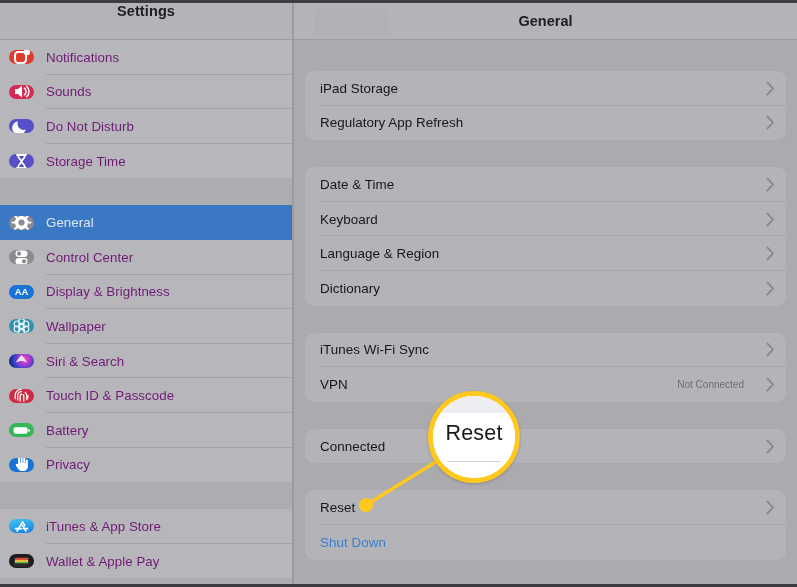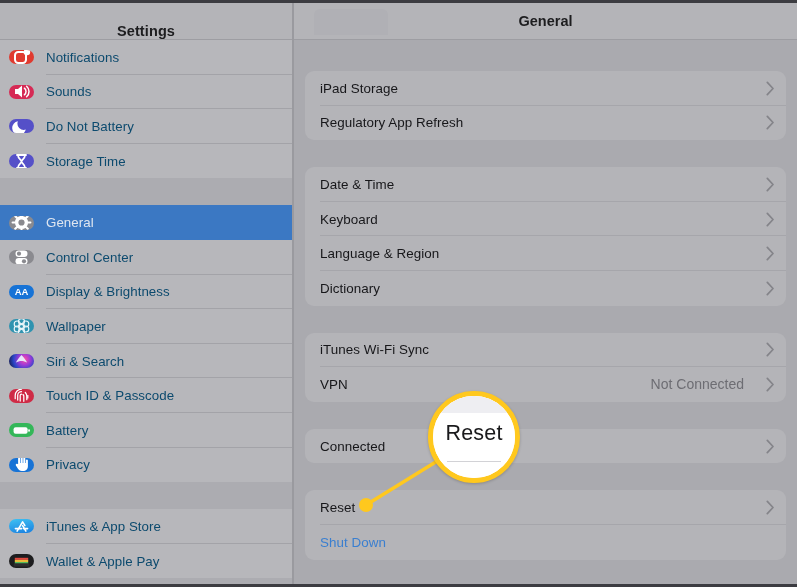--- a/index.html
+++ b/index.html
@@ -32,21 +32,21 @@
     background: #b4b4b8;
     overflow: hidden;
   }
   #sidebar-divider {
     position: absolute; left: 292px; top: 3px;
     width: 2px; height: 581px;
     background: #9a9a9f;
   }
   .side-header {
     height: 37px;
-    display: flex; align-items: flex-end; justify-content: center;
+    display: flex; align-items: flex-start; justify-content: center;
     background: #b4b4b8;
     border-bottom: 1px solid #9d9da2;
   }
   .side-header-title {
     font-size: 14.5px; font-weight: bold; color: #1d1d1f;
     letter-spacing: .1px;
   }
   .side-group { background: #b7b7bb; }
   .side-gap { height: 27px; background: #acacb1; }
 
@@ -56,21 +56,21 @@
     display: flex; align-items: center;
     padding-left: 9px;
     background: #b7b7bb;
   }
   .side-row.selected { background: #3b78c3; }
   .side-row .sep {
     position: absolute; left: 46px; right: 0; bottom: 0;
     height: 1px; background: #a3a3a8;
   }
   .side-label {
-    font-size: 13.3px; color: #0c4a6e; margin-left: 12px;
+    font-size: 13.3px; color: #701a75; margin-left: 12px;
     letter-spacing: .05px; white-space: nowrap;
   }
   .side-row.selected .side-label { color: #dfe6f0; }
 
   
   .sicon {
     width: 25px; height: 14px; border-radius: 12px;
     flex: 0 0 25px;
     position: relative;
     display: flex; align-items: center; justify-content: center;
@@ -121,21 +121,21 @@
   .row .sep {
     position: absolute; left: 15px; right: 0; bottom: 0;
     height: 1px; background: #a6a6ab;
   }
   .row-label {
     font-size: 13.4px; color: #17171a; letter-spacing: .05px;
     white-space: nowrap;
   }
   .row-label.link { color: #3a7fd0; }
   .row-value {
-    margin-left: auto; font-size: 14px; color: #6d6d73;
+    margin-left: auto; font-size: 10px; color: #6d6d73;
     padding-right: 9px; white-space: nowrap;
   }
   .chev {
     margin-left: auto; width: 9px; height: 15px; flex: 0 0 9px;
     opacity: .55;
   }
   .row-value + .chev { margin-left: 0; }
 
   
   #annotation {
@@ -211,21 +211,21 @@
             </span>
             <span class="side-label">Sounds</span>
             <div class="sep"></div>
           </div>
           <div class="side-row">
             <span class="sicon" style="background: rgb(85, 80, 200);">
               <svg width="25" height="25" viewBox="0 0 25 25">
                 <path d="M16.8 15.6A6.4 6.4 0 018.9 7.2a6.9 6.9 0 107.9 8.4z" fill="#fff"></path>
               </svg>
             </span>
-            <span class="side-label">Do Not Battery</span>
+            <span class="side-label">Do Not Disturb</span>
             <div class="sep"></div>
           </div>
           <div class="side-row last">
             <span class="sicon" style="background: rgb(85, 80, 200);">
               <svg width="25" height="25" viewBox="0 0 25 25">
                 <path d="M8 6h9M8 19h9" stroke="#fff" stroke-width="1.9" stroke-linecap="round"></path>
                 <path d="M9 6.5c0 3 3.5 4.3 3.5 6s-3.5 3-3.5 6M16 6.5c0 3-3.5 4.3-3.5 6s3.5 3 3.5 6" stroke="#fff" stroke-width="1.7" fill="none"></path>
               </svg>
             </span>
             <span class="side-label">Storage Time</span>

